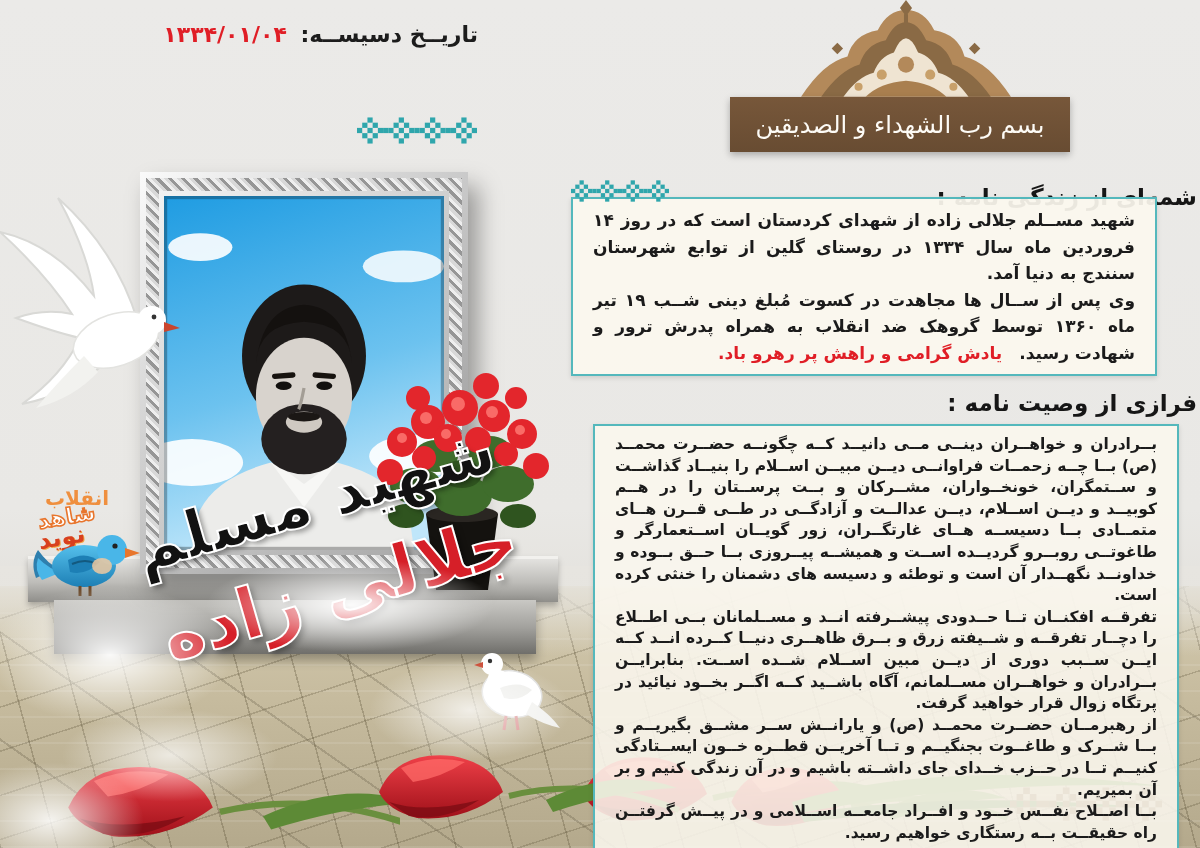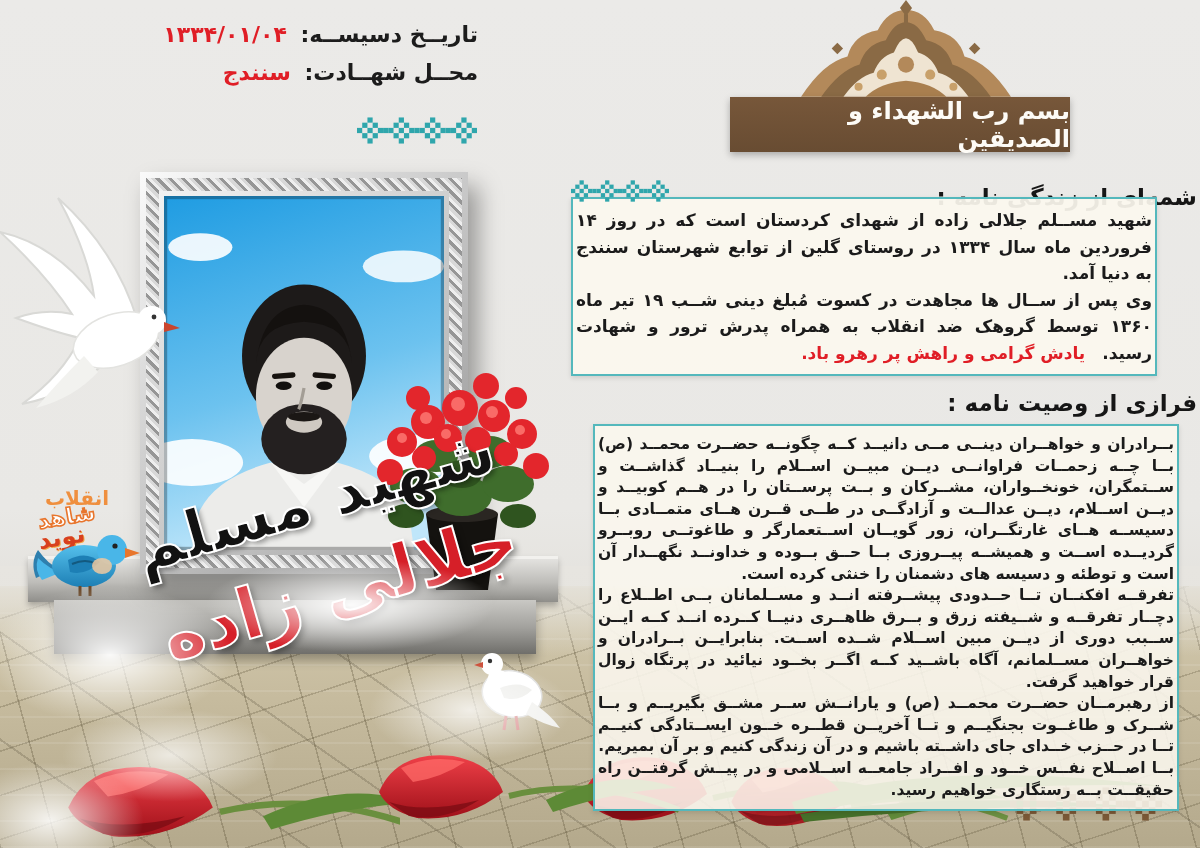--- a/index.html
+++ b/index.html
@@ -18,28 +18,28 @@
   .checker{position:absolute;}
   .checker svg{display:block;width:100%;height:100%;}
   .checker.teal{color:#2fa6ac;}
   .checker.brown{color:#7a5836;}
 
   
   .ornament{position:absolute;left:795px;top:0px;width:222px;height:98px;}
   .basmala-bar{position:absolute;left:730px;top:97px;width:340px;height:55px;
     background:linear-gradient(180deg,#77573a,#684c32);display:flex;align-items:center;justify-content:center;
     box-shadow:0 3px 7px rgba(0,0,0,.28);}
-  .basmala-bar span{color:#fdfbf6;font-size:24px;font-weight:bold;}
+  .basmala-bar span{color:#fdfbf6;font-size:24px;font-weight:normal;}
 
   
   .sec-title{position:absolute;left:571px;width:626px;direction:rtl;text-align:right;
     font-size:23px;font-weight:bold;color:#161616;}
   .txt-box{position:absolute;left:571px;width:586px;border:2px solid #54b8bc;
     background:rgba(251,247,238,.93);direction:rtl;text-align:justify;color:#1b1b1b;
-    padding:8px 3px;box-shadow:0 2px 5px rgba(0,0,0,.12);}
+    padding:8px 20px;box-shadow:0 2px 5px rgba(0,0,0,.12);}
   .txt-box p{margin:0;font-weight:bold;}
   #bio-box{top:197px;min-height:178px;font-size:17px;line-height:26.5px;}
   #will-box{top:424px;min-height:336px;font-size:15.5px;line-height:21.6px;background:rgba(251,247,238,.88);}
   .red-note{color:#e01e26;}
 
   
   .frame{position:absolute;left:140px;top:172px;width:328px;height:402px;
     background:linear-gradient(135deg,#fafafa,#8f8f8f);padding:6px;
     box-shadow:10px 14px 22px rgba(0,0,0,.35);}
   .frame-mid{width:100%;height:100%;padding:13px;
@@ -169,24 +169,20 @@
     <svg viewBox="0 0 380 70">
       <path d="M2,46 Q150,2 372,30 Q180,24 6,58 Z" fill="#5d8a36"></path>
       <path d="M10,58 Q170,34 360,52 Q180,46 14,66 Z" fill="#46702a"></path>
     </svg>
   </div>
 
   <div class="info" data-name="martyr-info-block">
     <div class="line" data-name="birth-date-line">
       <span data-name="birth-date-label">تاریــخ دسیســه:</span>
       <span class="val" data-name="birth-date-value">۱۳۳۴/۰۱/۰۴</span>
-    </div>
-    <div class="line" data-name="martyrdom-place-line">
-      <span data-name="martyrdom-place-label">محــل شهــادت:</span>
-      <span class="val" data-name="martyrdom-place-value">سنندج</span>
     </div>
   </div>
 
   <div class="checker teal" style="left:357px;top:112px;width:120px;height:37px;" data-name="checker-ornament-icon">
     <svg viewBox="0 0 184 40">
         <use href="#checker-strip"></use>
       </svg>
   </div>
   <div class="checker teal" style="left:571px;top:179px;width:98px;height:24px;z-index:6;" data-name="checker-ornament-icon">
     <svg viewBox="0 0 184 40">

